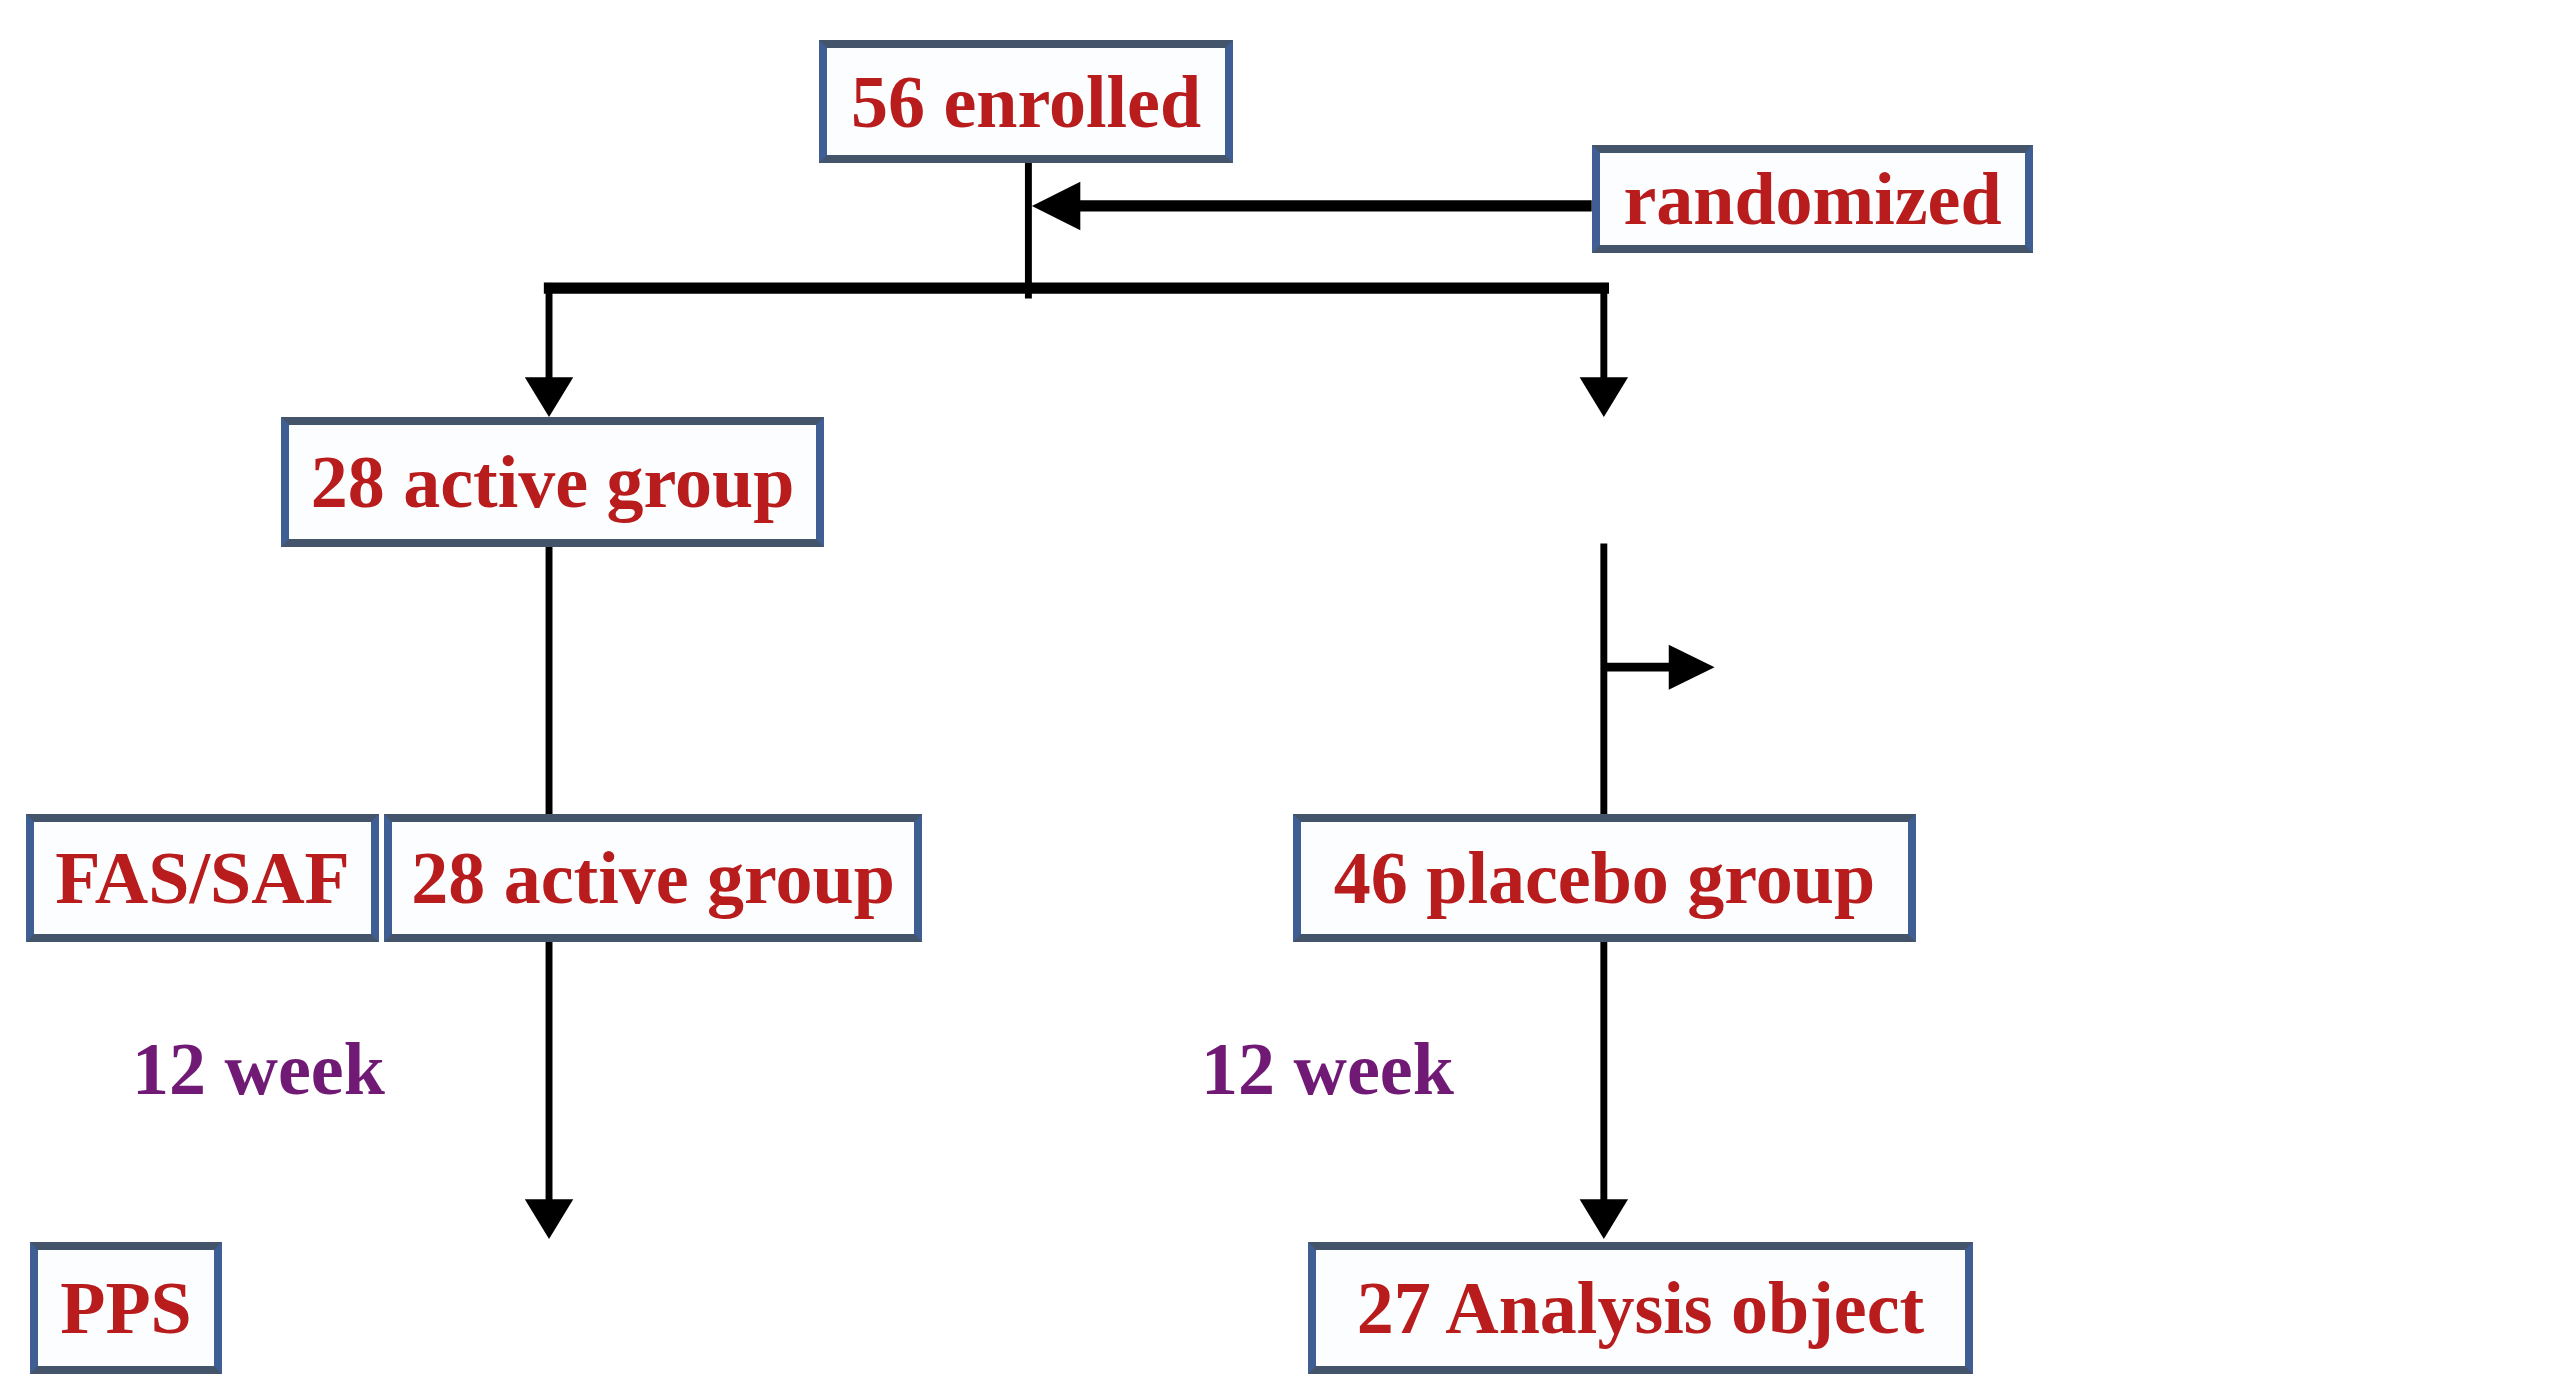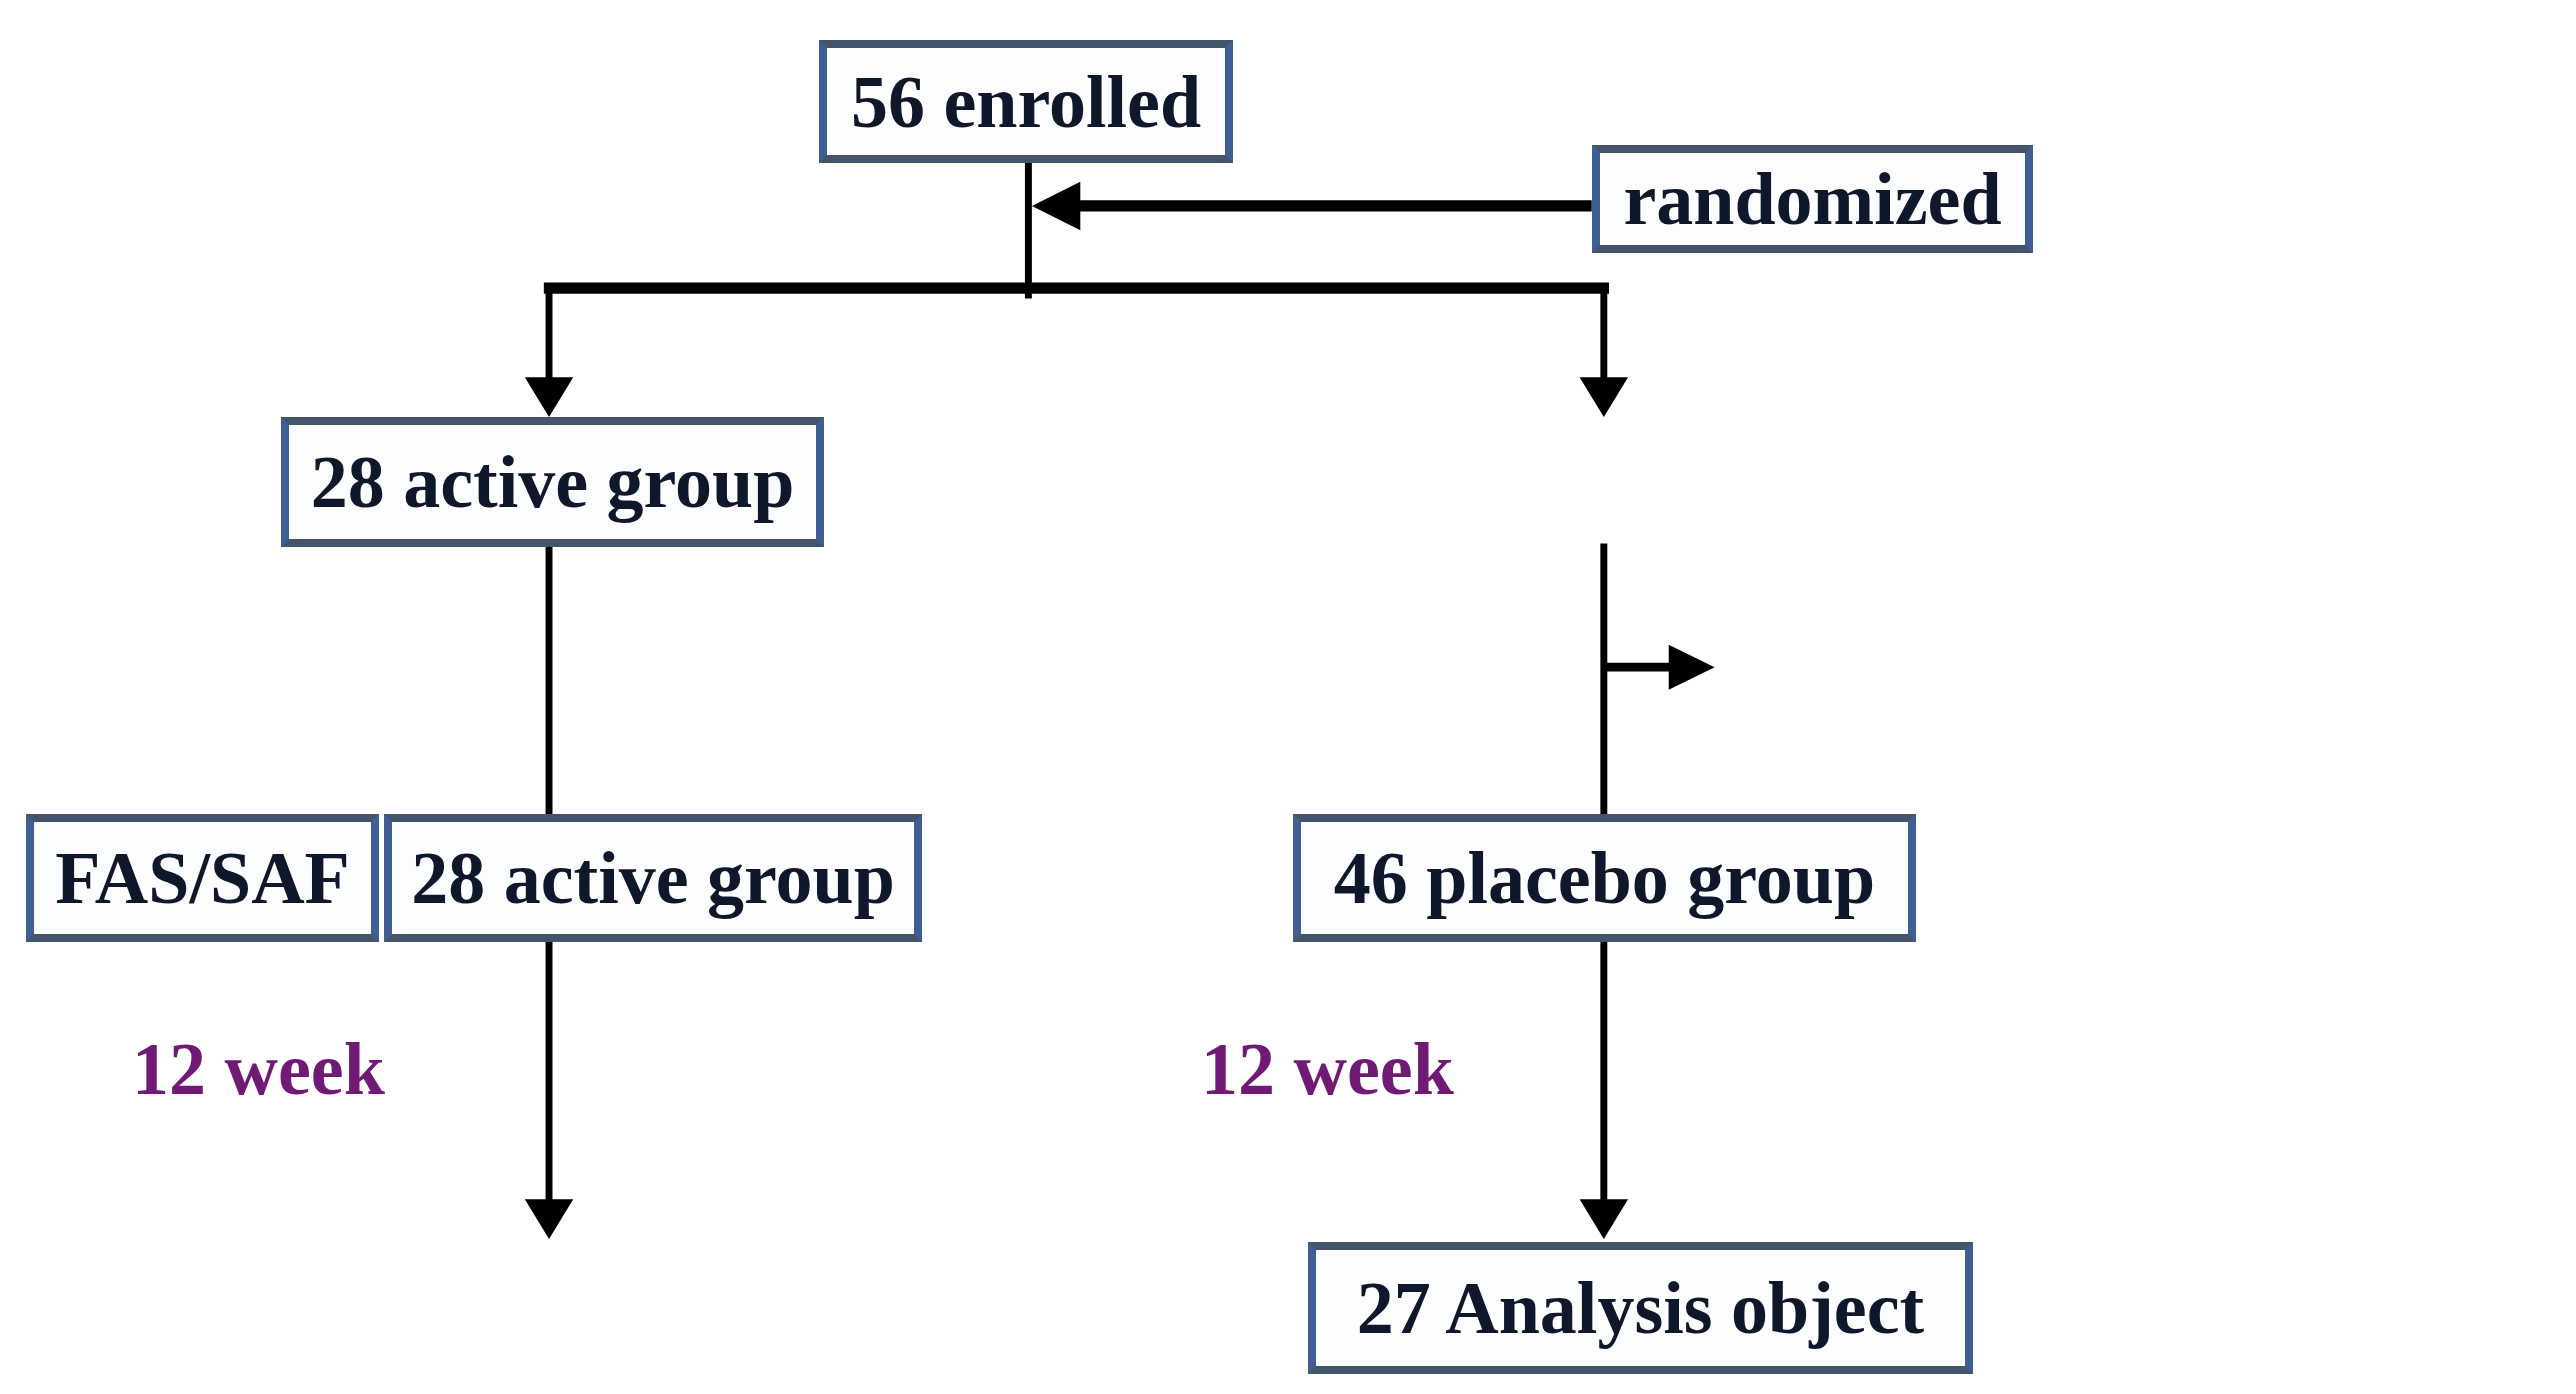--- a/index.html
+++ b/index.html
@@ -26,21 +26,21 @@
     position: absolute;
     box-sizing: border-box;
     background: #fcfdff;
     border: 8.7px solid;
     border-color: #44546a #3f5f94 #44546a #3f5f94;
     display: flex;
     align-items: center;
     justify-content: center;
     font-weight: bold;
     font-size: 74px;
-    color: #0f172a;
+    color: #b91c1c;
     white-space: nowrap;
     line-height: 1;
   }
   .floating-label {
     position: absolute;
     font-weight: bold;
     font-size: 74px;
     color: #701a75;
     white-space: nowrap;
     line-height: 1;
@@ -99,18 +99,19 @@
   <div class="node" style="left:26px; top:814px; width:353px; height:128px">FAS/SAF</div>
 
   <div class="node" style="left:384px; top:814px; width:538px; height:128px">28 active group</div>
 
   <div class="node" style="left:1293px; top:814px; width:623px; height:128px">46 placebo group</div>
 
   <div class="floating-label" style="left:132px; top:1032px">12 week</div>
 
   <div class="floating-label" style="left:1201px; top:1032px">12 week</div>
 
+  <div class="node" style="left:30px; top:1242px; width:192px; height:132px">PPS</div>
 
 
   <div class="node" style="left:1308px; top:1242px; width:665px; height:132px">27 Analysis object</div>
 
 </div>
 
 
 </body></html>

